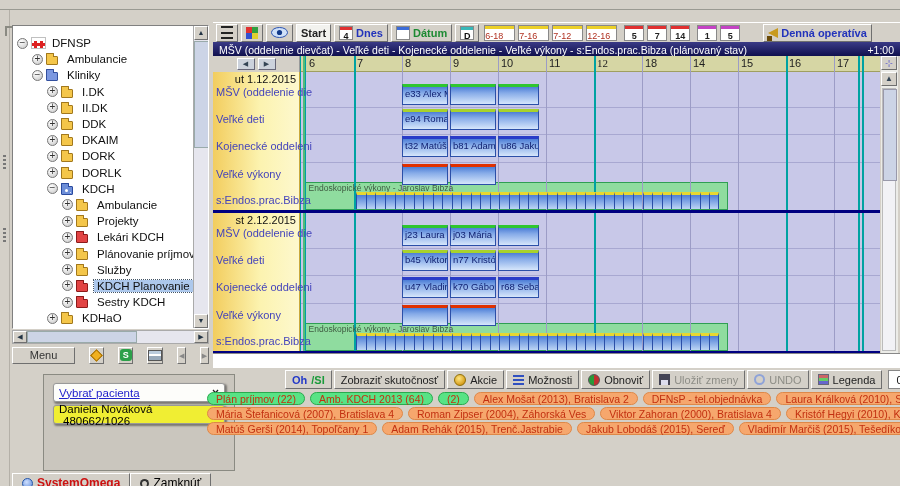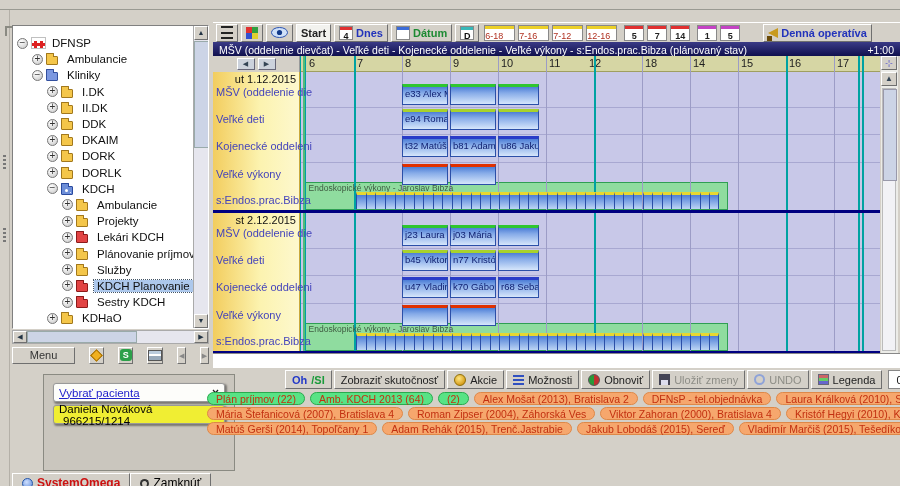--- a/index.html
+++ b/index.html
@@ -311,21 +311,21 @@
 </div>
 
 <div class="bl-panel">
   <div class="sel-btn" style="top:8px">
     <span class="link">Vybrať pacienta</span>
     <span class="xmark">×</span>
   </div>
   <div class="sel-btn pat-btn" style="top:30px">
     <span>
       <span>Daniela Nováková</span>
-      <span style="margin-left:4px">966215/1214</span>
+      <span style="margin-left:4px">480662/1026</span>
     </span>
     <span class="xmark">×</span>
   </div>
 </div>
 <div class="sys-row">
   <div class="sys-btn">
     <span class="i-globe"></span>
     <span class="sys-name">SystemOmega</span>
   </div>
   <div class="sys-btn">
@@ -392,21 +392,21 @@
 
 <div class="calendar" id="calendar">
   <div class="cal-header">
     <div id="hour-labels">
         <div class="hlabel" style="left: 96px;">6</div>
         <div class="hlabel" style="left: 144px;">7</div>
         <div class="hlabel" style="left: 192px;">8</div>
         <div class="hlabel" style="left: 240px;">9</div>
         <div class="hlabel" style="left: 288px;">10</div>
         <div class="hlabel" style="left: 336px;">11</div>
-        <div class="hlabel" style="left: 376px;">12</div>
+        <div class="hlabel" style="left: 384px; font-family: Liberation Serif, serif;">12</div>
         <div class="hlabel" style="left: 432px;">18</div>
         <div class="hlabel" style="left: 480px;">14</div>
         <div class="hlabel" style="left: 528px;">15</div>
         <div class="hlabel" style="left: 576px;">16</div>
         <div class="hlabel" style="left: 624px;">17</div>
       </div>
     <div class="hdr-corner">
       <div class="nav-btn">◀</div>
       <div class="nav-btn">▶</div>
     </div>

